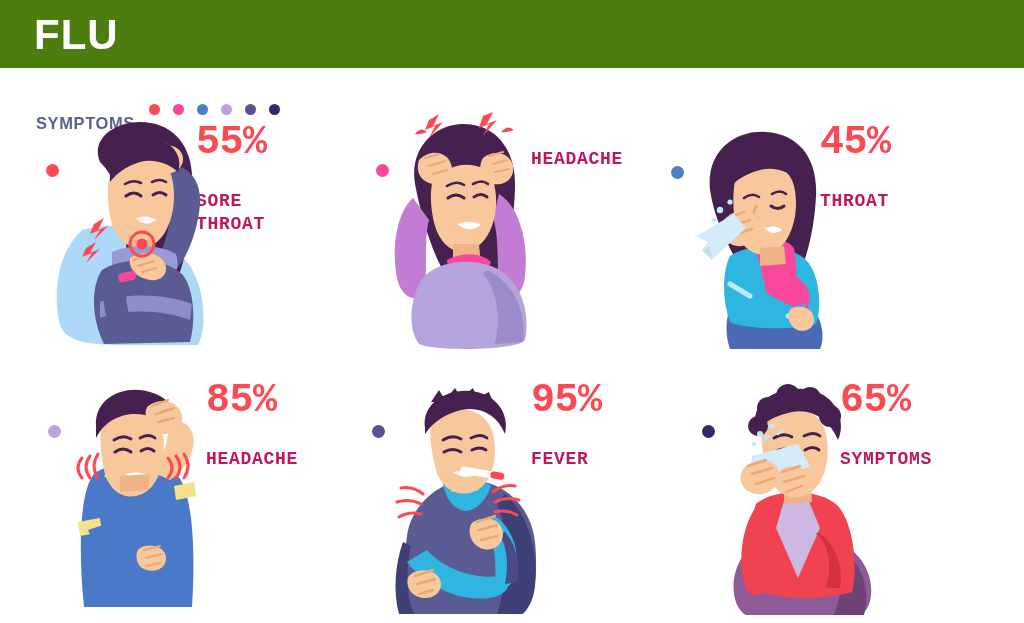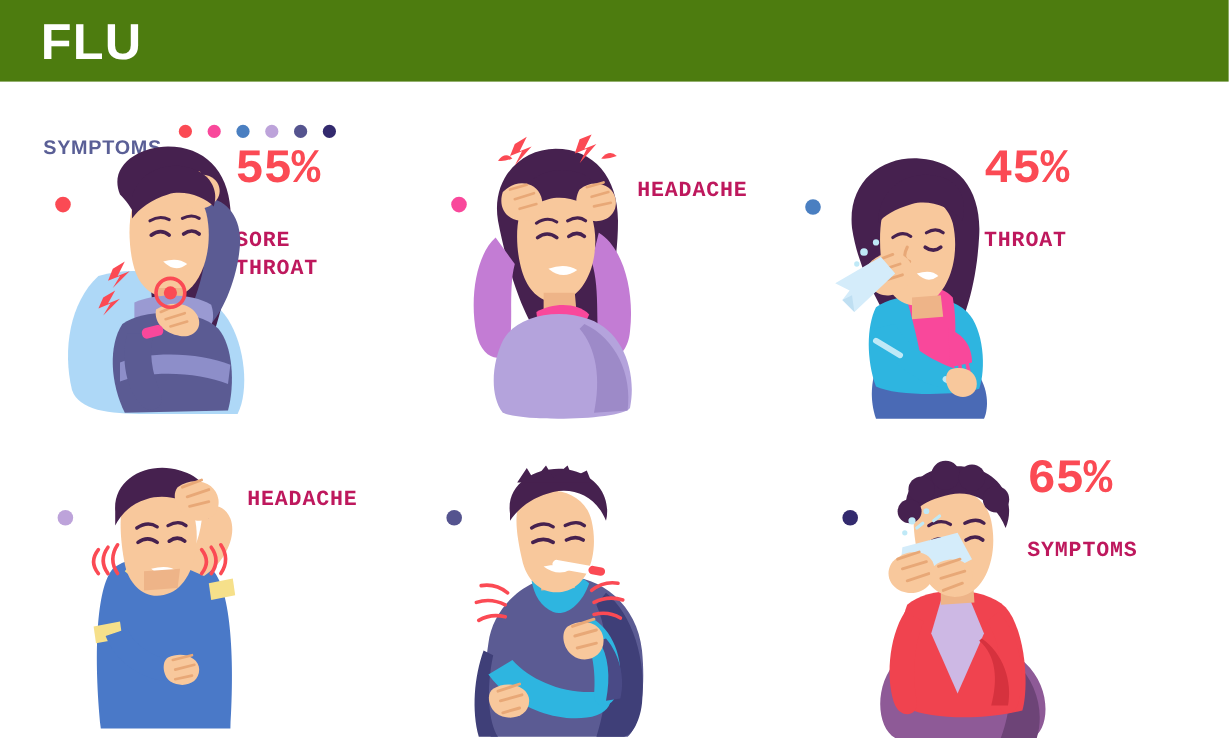--- a/index.html
+++ b/index.html
@@ -292,20 +292,21 @@
         <circle cx="62" cy="78" r="2.6" fill="#bfe9f7"></circle>
         <circle cx="46" cy="96" r="2.2" fill="#bfe9f7"></circle>
       </svg>
     </div>
   </div>
 
   <div class="card c3">
     <span class="marker-dot" style="left:38px; top:45px; background:#bda3da;"></span>
 
     <div class="text-block" style="left:196px; top:0px;">
+      <div class="pct">85%</div>
       <div class="sym-name">HEADACHE</div>
     </div>
 
     <div class="illus" style="left:24px; top:2px;">
       <svg width="180" height="225" viewBox="0 0 180 225">
 
         <path d="M60 92 C76 78 124 76 142 92 C158 106 162 164 158 225 L50 225 C44 166 46 108 60 92 Z" fill="#4a79c8"></path>
 
         <path d="M78 84 L96 104 L114 84 C106 78 86 78 78 84 Z" fill="#f6e08a"></path>
         <path d="M76 86 L96 106 L92 112 L70 94 Z" fill="#f6e08a"></path>
@@ -339,20 +340,24 @@
         <path d="M48 76 q-8 10 0 20 M56 74 q-8 11 0 22 M64 72 q-8 12 0 24" stroke="#fb4a54" stroke-width="3" fill="none" stroke-linecap="round"></path>
 
         <path d="M134 76 q8 10 0 20 M142 74 q8 11 0 22 M150 72 q8 12 0 24" stroke="#fb4a54" stroke-width="3" fill="none" stroke-linecap="round"></path>
       </svg>
     </div>
   </div>
 
   <div class="card c4">
     <span class="marker-dot" style="left:27px; top:45px; background:#55548f;"></span>
 
+    <div class="text-block" style="left:186px; top:0px;">
+      <div class="pct">95%</div>
+      <div class="sym-name">FEVER</div>
+    </div>
 
     <div class="illus" style="left:20px; top:6px;">
       <svg width="185" height="228" viewBox="0 0 185 228">
 
         <path d="M42 150 C46 118 76 94 104 94 C136 94 166 118 170 156 C174 196 166 222 158 228 L44 228 C34 212 38 178 42 150 Z" fill="#5b5b93"></path>
 
         <path d="M140 108 C162 126 174 164 170 200 C168 218 160 228 154 228 L132 228 C142 198 146 150 132 118 Z" fill="#3f3f78"></path>
         <path d="M46 160 C40 188 42 216 50 228 L34 228 C28 206 30 178 38 156 Z" fill="#3f3f78"></path>
 
         <path d="M42 176 C58 198 92 216 124 212 C142 210 150 196 138 190 C108 194 78 182 62 164 Z" fill="#2eb5e0"></path>
@@ -387,21 +392,21 @@
 
         <path d="M58 108 q-10 -8 -22 -6 M56 118 q-12 -6 -24 -2 M56 128 q-12 -3 -22 3" stroke="#fb4a54" stroke-width="3" fill="none" stroke-linecap="round"></path>
         <path d="M128 106 q10 -8 22 -6 M130 116 q12 -6 24 -2 M130 126 q12 -3 22 3" stroke="#fb4a54" stroke-width="3" fill="none" stroke-linecap="round"></path>
       </svg>
     </div>
   </div>
 
   <div class="card c5">
     <span class="marker-dot" style="left:22px; top:45px; background:#332a6e;"></span>
 
-    <div class="text-block" style="left:176px; top:0px;">
+    <div class="text-block" style="left:160px; top:0px;">
       <div class="pct">65%</div>
       <div class="sym-name">SYMPTOMS</div>
     </div>
 
     <div class="illus" style="left:14px; top:2px;">
       <svg width="190" height="233" viewBox="0 0 190 233">
 
         <path d="M54 168 C78 146 134 146 160 170 C184 192 180 228 166 233 L52 233 C36 224 34 188 54 168 Z" fill="#8e5a97"></path>
         <path d="M140 160 C166 176 178 206 170 233 L140 233 C150 206 150 182 134 166 Z" fill="#6d4477"></path>
 

